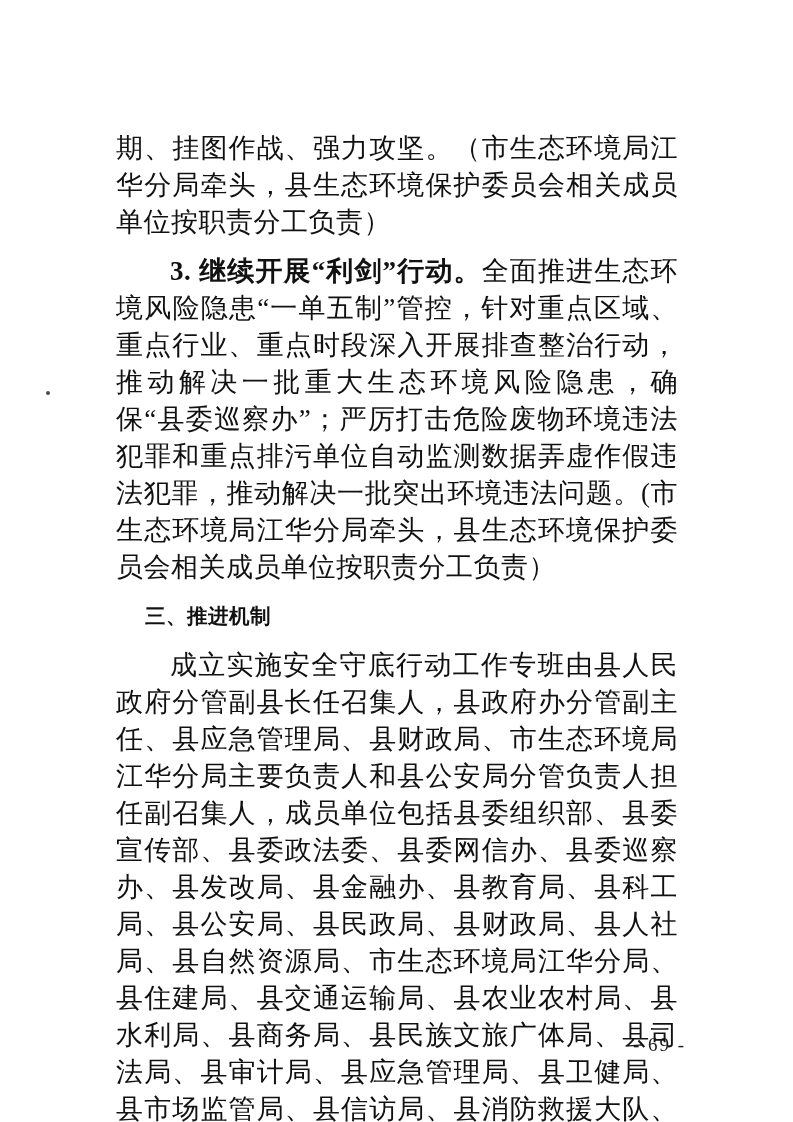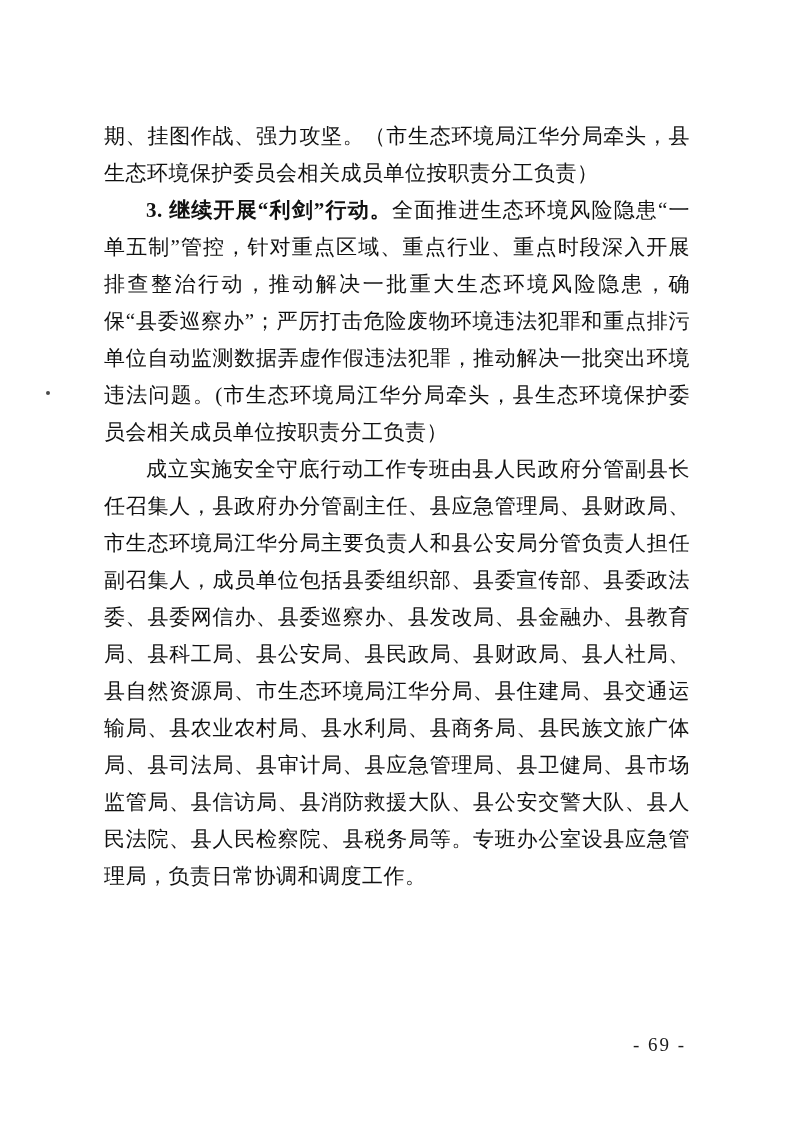--- a/index.html
+++ b/index.html
@@ -20,22 +20,22 @@
     inset: 0;
     background: #ffffff;
   }
   .text-block {
     position: absolute;
     top: 118px;
     left: 104px;
     width: 586px;
   }
   .para {
-    margin: 0;
-    font-size: 21px;
+    margin: 12px;
+    font-size: 27px;
     line-height: 37px;
     text-align: justify;
     text-justify: inter-ideograph;
     letter-spacing: 0.5px;
     word-break: break-all;
   }
   .para.indent {
     text-indent: 2em;
   }
   .lead-bold {
@@ -79,20 +79,23 @@
   <div class="text-block">
 
     <p class="para">
       <span>期、挂图作战、强力攻坚。（市生态环境局江华分局牵头，县生态环境保护委员会相关成员单位按职责分工负责）</span>
     </p>
 
     <p class="para indent">
       <span class="lead-bold">3. 继续开展“利剑”行动。</span><span>全面推进生态环境风险隐患“一单五制”管控，针对重点区域、重点行业、重点时段深入开展排查整治行动，推动解决一批重大生态环境风险隐患，确保“县委巡察办”；严厉打击危险废物环境违法犯罪和重点排污单位自动监测数据弄虚作假违法犯罪，推动解决一批突出环境违法问题。(市生态环境局江华分局牵头，县生态环境保护委员会相关成员单位按职责分工负责）</span>
     </p>
 
+    <h3 class="section-heading">
+      <span>三、推进机制</span>
+    </h3>
 
     <p class="para indent">
       <span>成立实施安全守底行动工作专班由县人民政府分管副县长任召集人，县政府办分管副主任、县应急管理局、县财政局、市生态环境局江华分局主要负责人和县公安局分管负责人担任副召集人，成员单位包括县委组织部、县委宣传部、县委政法委、县委网信办、县委巡察办、县发改局、县金融办、县教育局、县科工局、县公安局、县民政局、县财政局、县人社局、县自然资源局、市生态环境局江华分局、县住建局、县交通运输局、县农业农村局、县水利局、县商务局、县民族文旅广体局、县司法局、县审计局、县应急管理局、县卫健局、县市场监管局、县信访局、县消防救援大队、县公安交警大队、县人民法院、县人民检察院、县税务局等。专班办公室设县应急管理局，负责日常协调和调度工作。</span>
     </p>
 
   </div>
 
   <div class="page-number">
     <span>- 69 -</span>
   </div>

